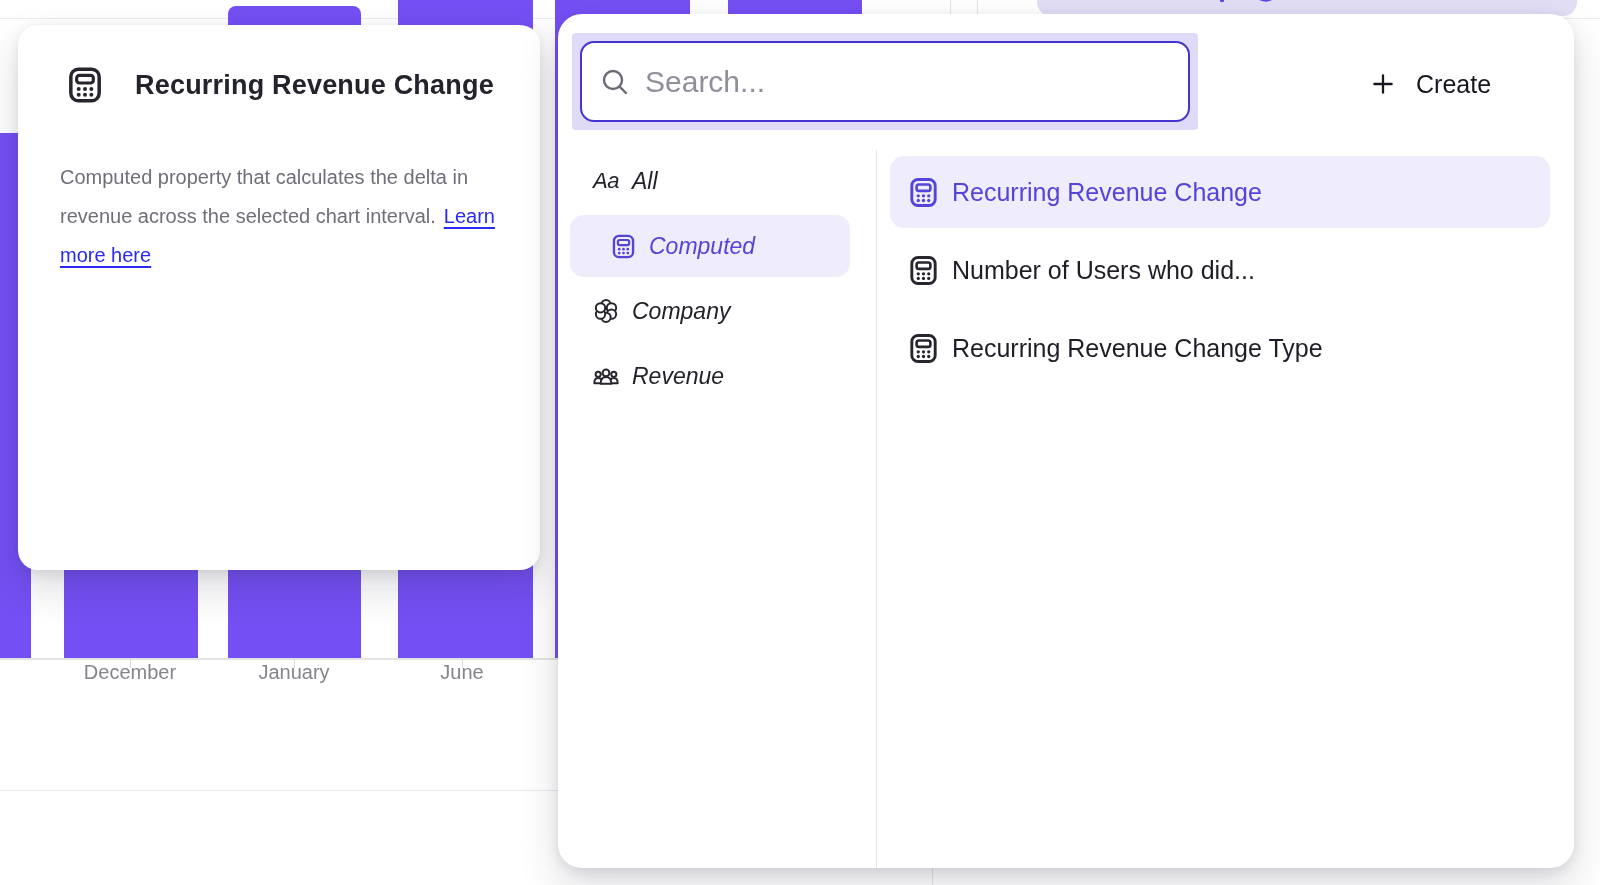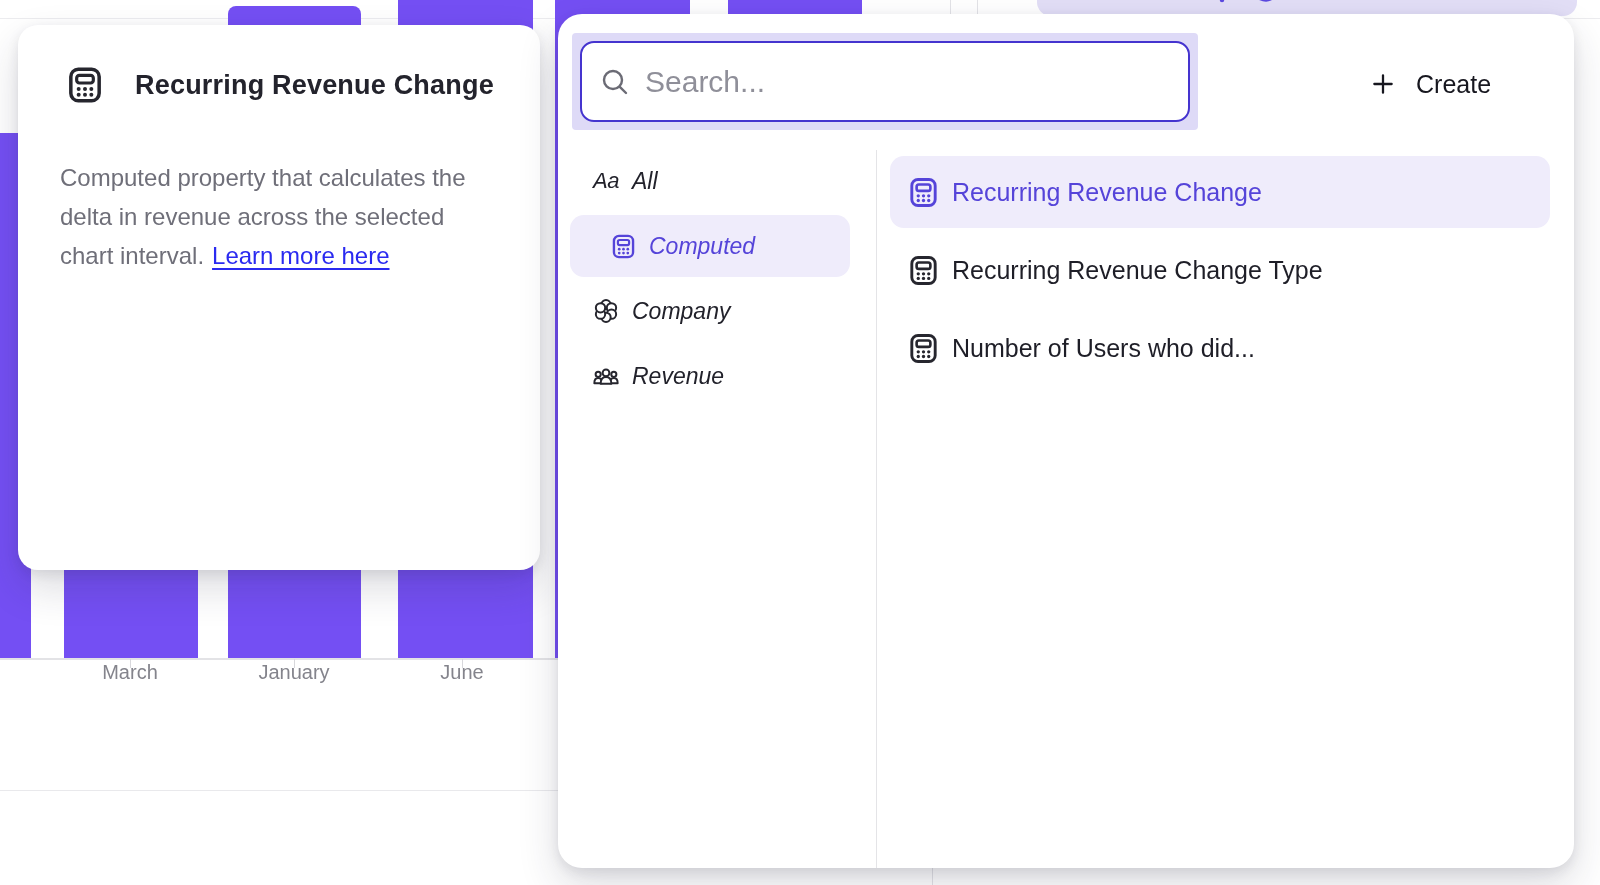--- a/index.html
+++ b/index.html
@@ -35,21 +35,21 @@
               background:#e2def6; border-radius:0 0 14px 14px; }
   .top-chip svg { position:absolute; left:145px; top:0; }
 
   
   .tooltip-card { position:absolute; left:18px; top:25px; width:522px; height:545px;
                   background:#ffffff; border-radius:20px; z-index:10;
                   box-shadow:0 18px 40px rgba(35,35,60,.16), 0 4px 12px rgba(35,35,60,.10); }
   .tooltip-head { position:absolute; left:47px; top:40px; display:flex; align-items:center; gap:30px; }
   .tooltip-title { font-size:27px; font-weight:bold; color:#23232c; letter-spacing:.2px; }
   .tooltip-body { position:absolute; left:42px; top:133px; width:440px;
-                  font-size:24px; line-height:39px; color:#6f6f79; }
+                  font-size:20px; line-height:39px; color:#6f6f79; }
   .learn-link { color:#2a2af0; text-decoration:underline; text-underline-offset:4px; margin-left:8px; }
 
   
   .picker { position:absolute; left:558px; top:14px; width:1016px; height:854px;
             background:#ffffff; border-radius:24px; z-index:10;
             box-shadow:0 18px 40px rgba(35,35,60,.16), 0 4px 12px rgba(35,35,60,.10); }
 
   .search-ring { position:absolute; left:14px; top:19px; width:626px; height:97px;
                  background:#dedaf7; border-radius:4px; padding:8px; }
   .search-box { width:100%; height:100%; background:#ffffff; border:2.5px solid #4534cf;
@@ -104,21 +104,21 @@
     <div class="bar april"></div>
     <div class="bar may"></div>
     <div class="bar june"></div>
     <div class="bar july"></div>
     <div class="bar august"></div>
 
     <div class="axis"></div>
     <div class="tick t1"></div>
     <div class="tick t2"></div>
     <div class="tick t3"></div>
-    <div class="month m1">March</div>
+    <div class="month m1">December</div>
     <div class="month m2">January</div>
     <div class="month m3">June</div>
     <div class="hline-bottom"></div>
   </div>
 
   <div class="tooltip-card">
     <div class="tooltip-head">
       <svg width="40" height="40" viewBox="0 0 24 24" class="ic-dark">
         <rect x="3.5" y="2.5" width="17" height="19" rx="4.5" fill="none" stroke="currentColor" stroke-width="2.1"></rect>
         <rect x="7" y="6.2" width="10" height="4.6" rx="1.6" fill="none" stroke="currentColor" stroke-width="1.9"></rect>
@@ -239,34 +239,34 @@
             <rect x="3.5" y="2.5" width="17" height="19" rx="4.5" fill="none" stroke="currentColor" stroke-width="2.1"></rect>
             <rect x="7" y="6.2" width="10" height="4.6" rx="1.6" fill="none" stroke="currentColor" stroke-width="1.9"></rect>
             <circle cx="8.2" cy="14.4" r="1.2" fill="currentColor"></circle>
               <circle cx="12" cy="14.4" r="1.2" fill="currentColor"></circle>
               <circle cx="15.8" cy="14.4" r="1.2" fill="currentColor"></circle>
             <circle cx="8.2" cy="17.8" r="1.2" fill="currentColor"></circle>
               <circle cx="12" cy="17.8" r="1.2" fill="currentColor"></circle>
               <circle cx="15.8" cy="17.8" r="1.2" fill="currentColor"></circle>
           </svg>
         </span>
-        <span>Recurring Revenue Change Type</span>
+        <span>Number of Users who did...</span>
       </div>
 
       <div class="result-item">
         <span class="result-icon ic-dark">
           <svg width="33" height="33" viewBox="0 0 24 24">
             <rect x="3.5" y="2.5" width="17" height="19" rx="4.5" fill="none" stroke="currentColor" stroke-width="2.1"></rect>
             <rect x="7" y="6.2" width="10" height="4.6" rx="1.6" fill="none" stroke="currentColor" stroke-width="1.9"></rect>
             <circle cx="8.2" cy="14.4" r="1.2" fill="currentColor"></circle>
               <circle cx="12" cy="14.4" r="1.2" fill="currentColor"></circle>
               <circle cx="15.8" cy="14.4" r="1.2" fill="currentColor"></circle>
             <circle cx="8.2" cy="17.8" r="1.2" fill="currentColor"></circle>
               <circle cx="12" cy="17.8" r="1.2" fill="currentColor"></circle>
               <circle cx="15.8" cy="17.8" r="1.2" fill="currentColor"></circle>
           </svg>
         </span>
-        <span>Number of Users who did...</span>
+        <span>Recurring Revenue Change Type</span>
       </div>
     </div>
 
   </div>
 </div>
 
 </body></html>

